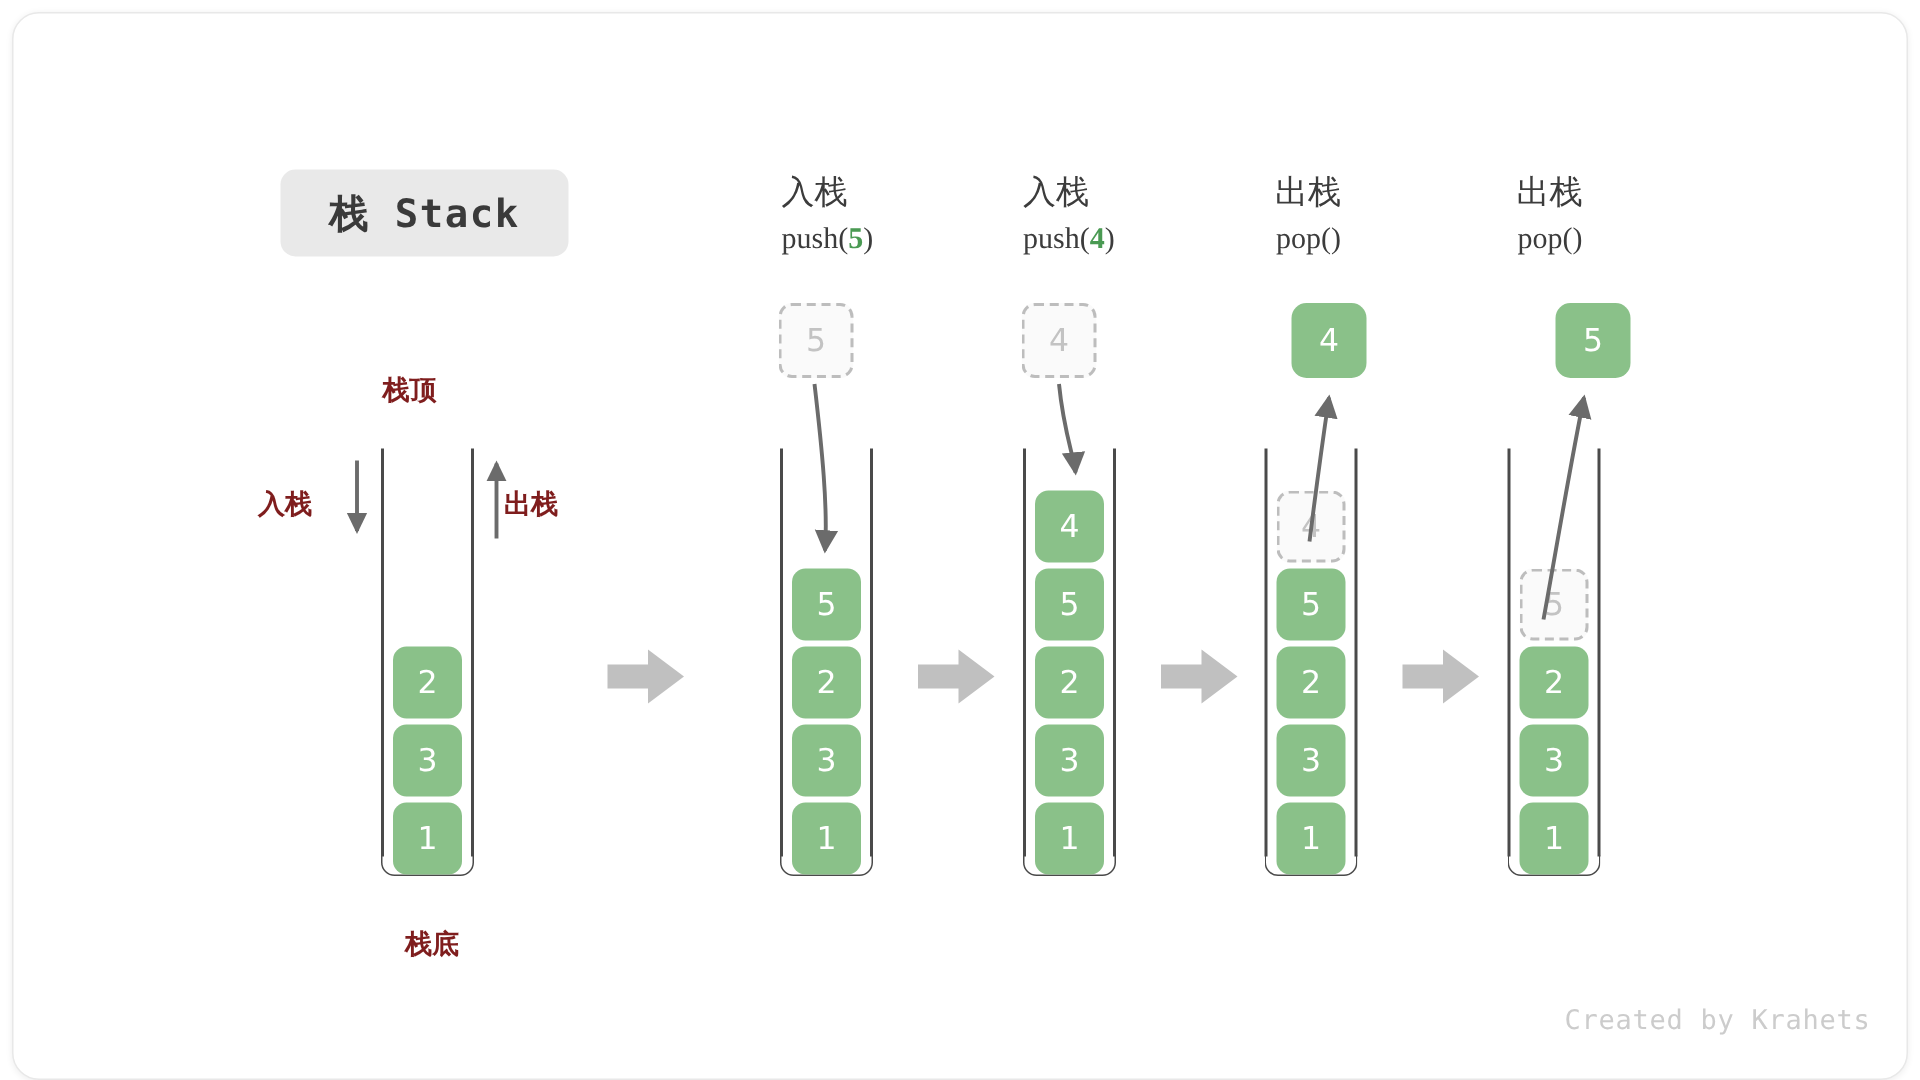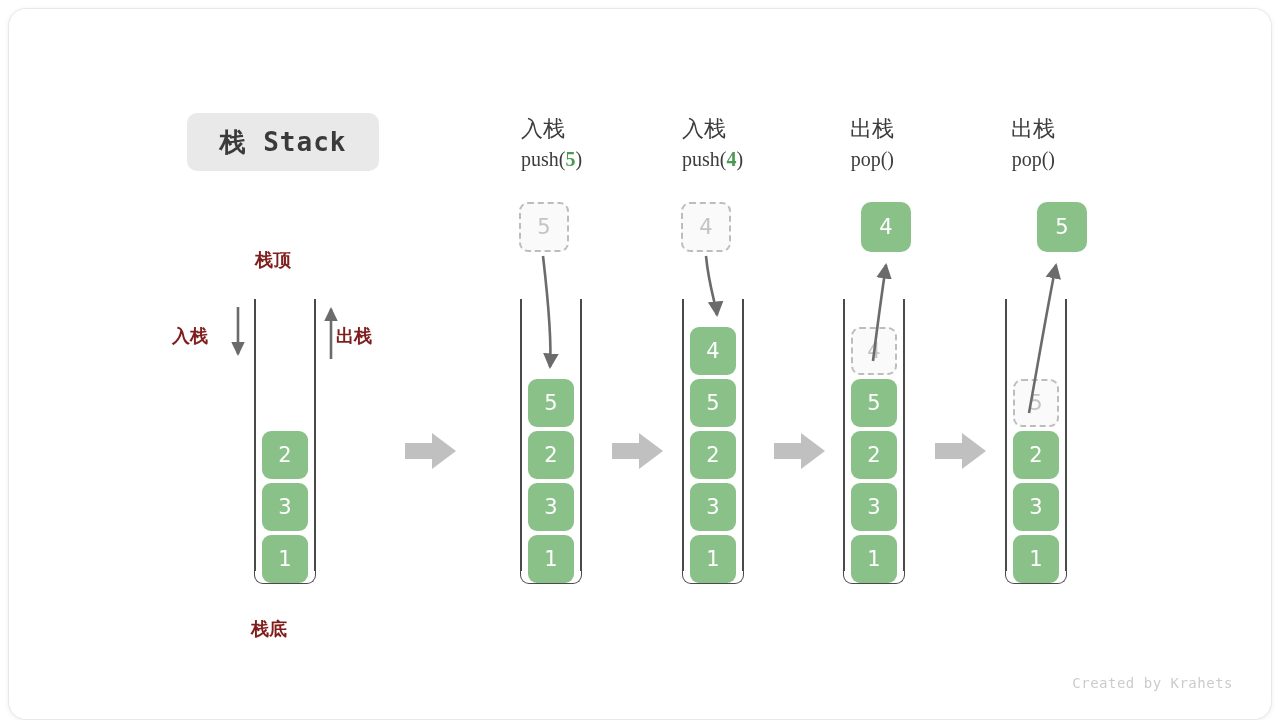--- a/index.html
+++ b/index.html
@@ -100,23 +100,23 @@
     font-family: "DejaVu Sans", "Liberation Sans", sans-serif;
     font-size: 18px;
     font-weight: bold;
     color: #7f1d1d;
     white-space: nowrap;
   }
 
   
   .credit {
     position: absolute;
-    right: 40px; bottom: 22px;
+    right: 26px; bottom: 22px;
     font-family: "DejaVu Sans Mono", "Liberation Mono", monospace;
-    font-size: 14px;
+    font-size: 18px;
     color: #cccccc;
     letter-spacing: .5px;
   }
 
   svg.overlay {
     position: absolute; left: 0; top: 0;
     width: 1264px; height: 704px;
     pointer-events: none;
   }
 </style>
@@ -144,21 +144,21 @@
       <span class="cn">出栈</span>
       <span class="code"><span>pop(</span><span class="arg"></span><span>)</span></span>
     </div>
 
     <div class="caption" style="left:1002px; top:104px;">
       <span class="cn">出栈</span>
       <span class="code"><span>pop(</span><span class="arg"></span><span>)</span></span>
     </div>
 
     <div class="label" style="left:246px; top:239px;">栈顶</div>
-    <div class="label" style="left:242px; top:608px;">栈底</div>
+    <div class="label" style="left:261px; top:608px;">栈底</div>
     <div class="label" style="left:163px; top:315px;">入栈</div>
     <div class="label" style="left:327px; top:315px;">出栈</div>
 
     <div class="stack-box" style="left:245px; top:290px; width:62px; height:285px;">
       <div class="wall left" style="height:272px;"></div>
       <div class="wall right" style="height:272px;"></div>
       <div class="floor"></div>
     </div>
     <div class="cell filled" style="left:253px; top:422px; width:46px; height:48px;">2</div>
     <div class="cell filled" style="left:253px; top:474px; width:46px; height:48px;">3</div>

